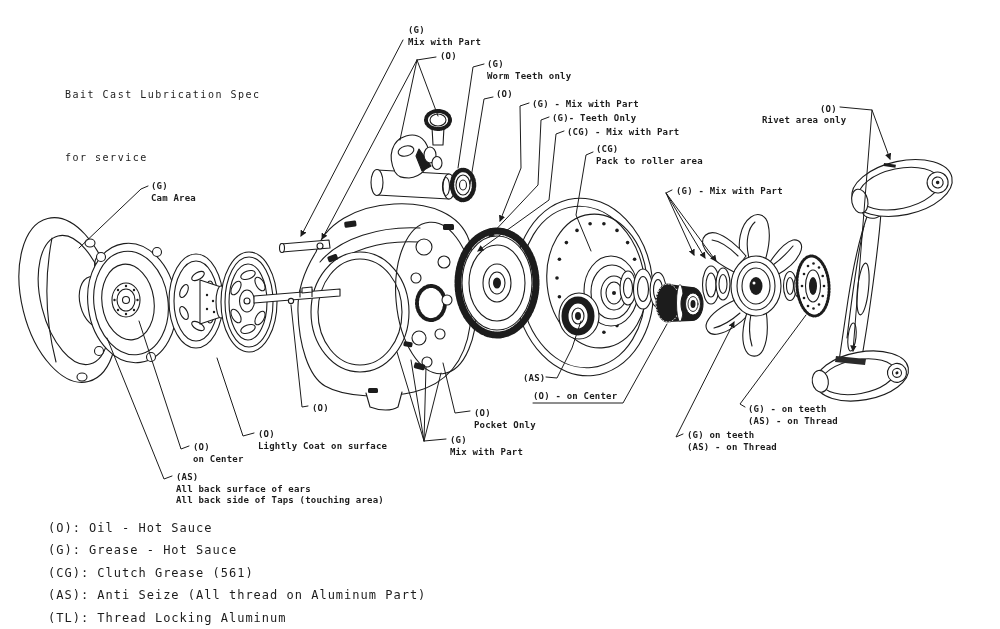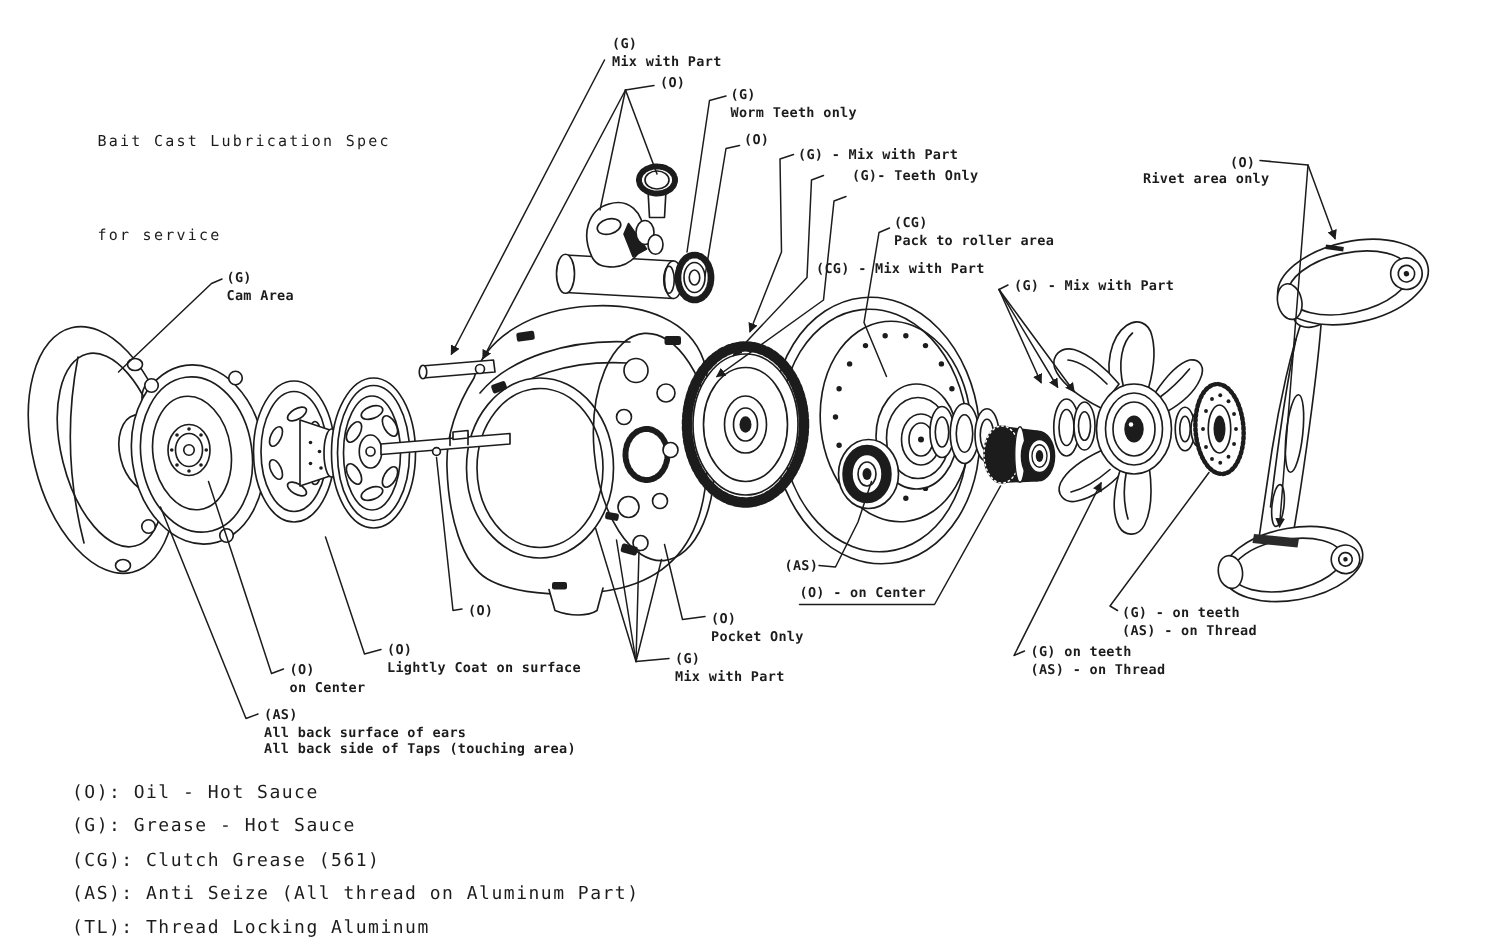--- a/index.html
+++ b/index.html
@@ -343,22 +343,22 @@
   <div>Bait Cast Lubrication Spec</div>
   <div>for service</div>
 </div>
 
 <div id="callouts">
       <div class="lbl" style="left: 408px; top: 25px;"><div>(G)</div><div>Mix with Part</div></div>
       <div class="lbl" style="left: 440px; top: 51px;"><div>(O)</div></div>
       <div class="lbl" style="left: 487px; top: 59px;"><div>(G)</div><div>Worm Teeth only</div></div>
       <div class="lbl" style="left: 496px; top: 89px;"><div>(O)</div></div>
       <div class="lbl" style="left: 532px; top: 99px;"><div>(G) - Mix with Part</div></div>
-      <div class="lbl" style="left: 568px; top: 113px;"><div>(G)- Teeth Only</div></div>
-      <div class="lbl" style="left: 544px; top: 127px; margin-top: 48px;"><div>(CG) - Mix with Part</div></div>
+      <div class="lbl" style="left: 552px; top: 113px;"><div>(G)- Teeth Only</div></div>
+      <div class="lbl" style="left: 567px; top: 127px;"><div>(CG) - Mix with Part</div></div>
       <div class="lbl" style="left: 596px; top: 144px;"><div>(CG)</div><div>Pack to roller area</div></div>
       <div class="lbl" style="left: 820px; top: 104px;"><div>(O)</div></div>
       <div class="lbl" style="left: 762px; top: 115px;"><div>Rivet area only</div></div>
       <div class="lbl" style="left: 676px; top: 186px;"><div>(G) - Mix with Part</div></div>
       <div class="lbl" style="left: 151px; top: 181px;"><div>(G)</div><div>Cam Area</div></div>
       <div class="lbl" style="left: 523px; top: 373px;"><div>(AS)</div></div>
       <div class="lbl" style="left: 533px; top: 391px;"><div>(O) - on Center</div></div>
       <div class="lbl" style="left: 748px; top: 404px;"><div>(G) - on teeth</div><div>(AS) - on Thread</div></div>
       <div class="lbl" style="left: 687px; top: 430px;"><div>(G) on teeth</div><div>(AS) - on Thread</div></div>
       <div class="lbl" style="left: 474px; top: 408px;"><div>(O)</div><div>Pocket Only</div></div>

